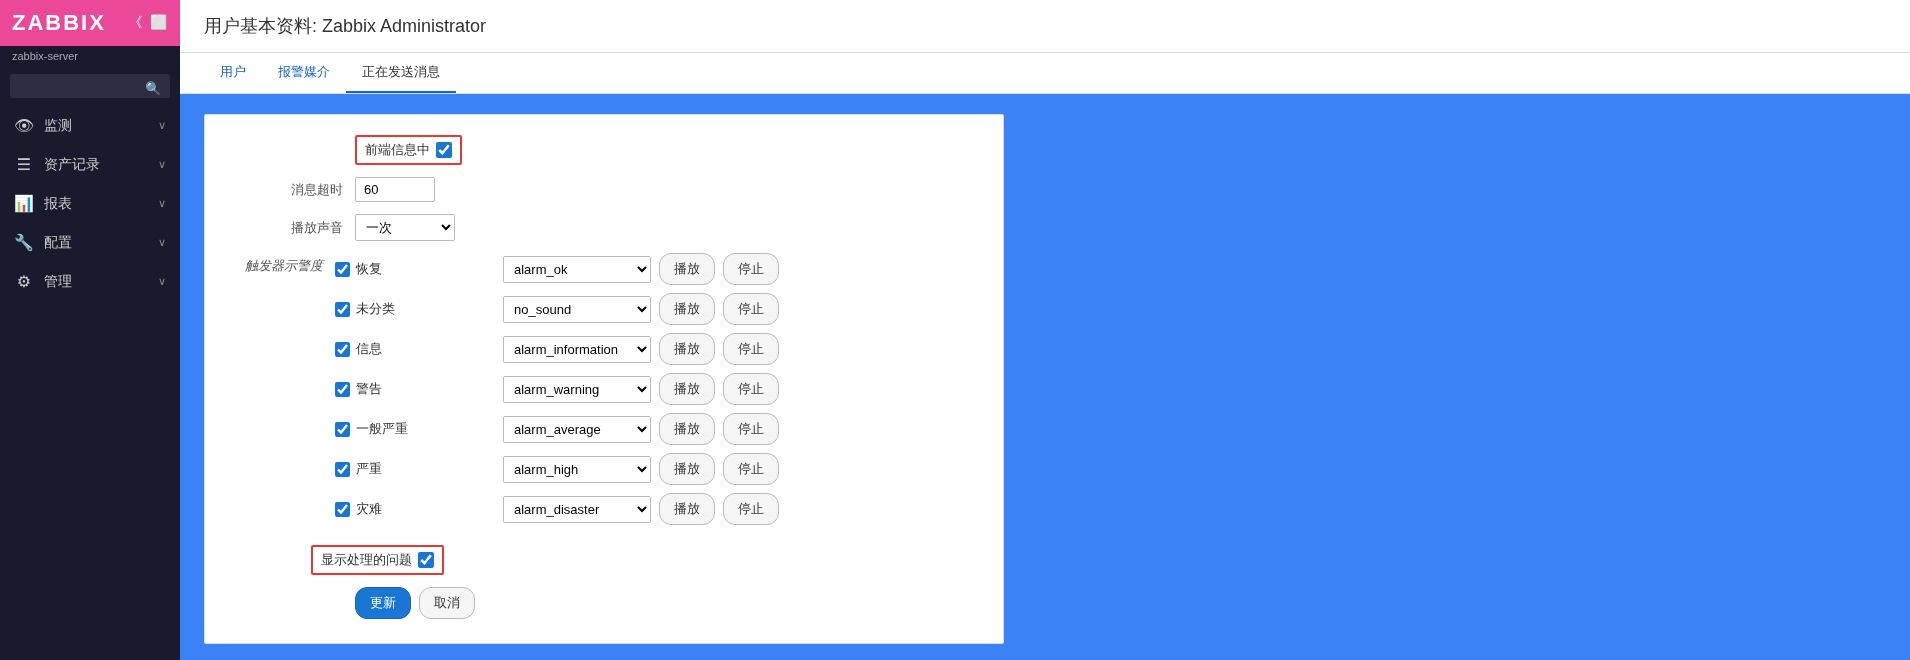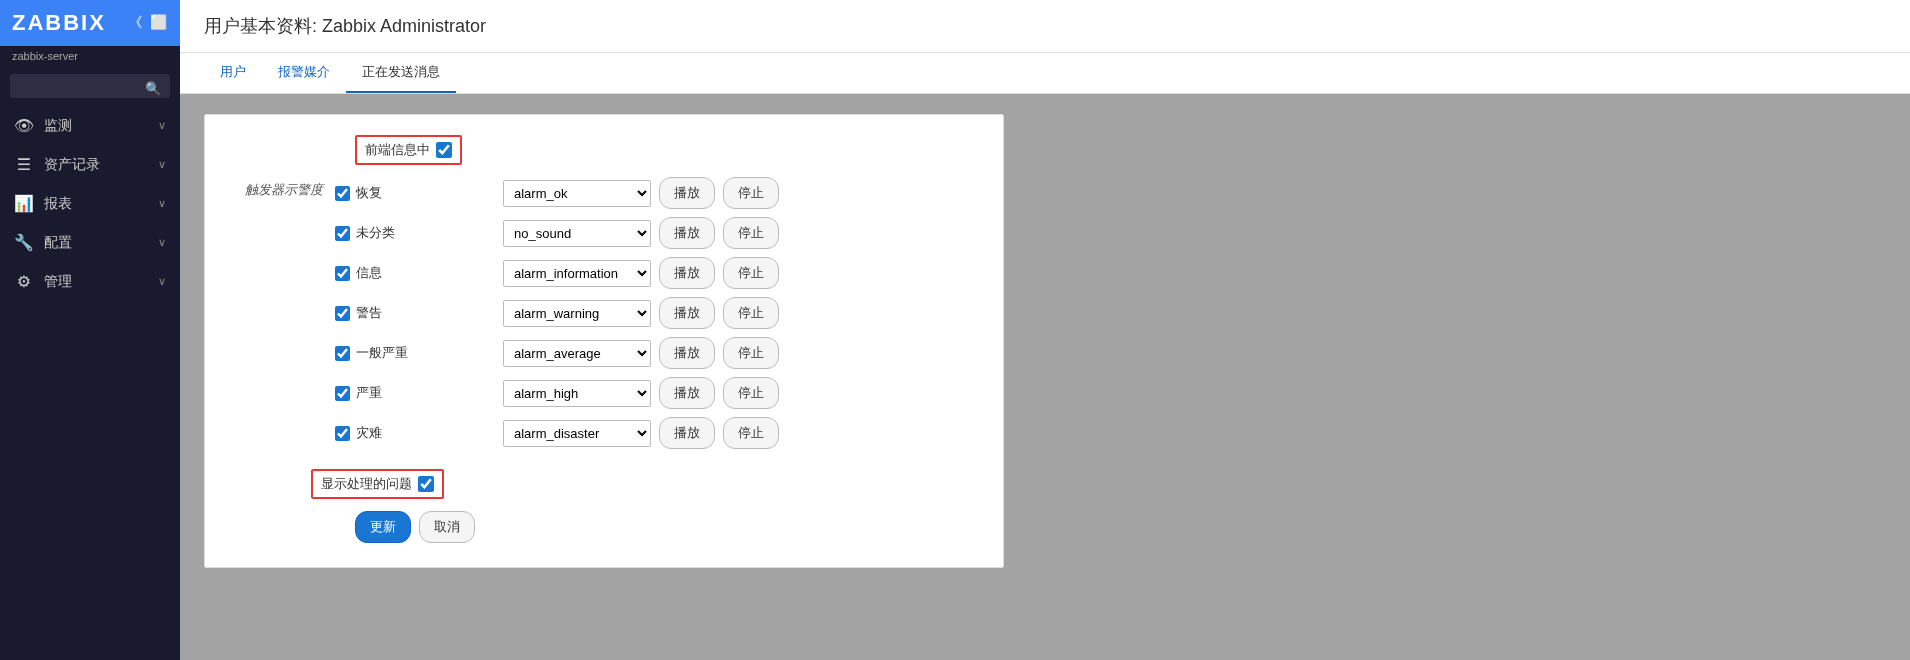--- a/index.html
+++ b/index.html
@@ -9,21 +9,21 @@
     .sidebar {
       width: 180px;
       background: #1a1a2e;
       color: #ccc;
       display: flex;
       flex-direction: column;
       flex-shrink: 0;
       height: 660px;
     }
     .sidebar-logo {
-      background: #3b82f6;
+      background: #ec4899;
       padding: 10px 12px;
       display: flex;
       align-items: center;
       justify-content: space-between;
     }
     .sidebar-logo-text {
       color: #fff;
       font-size: 22px;
       font-weight: bold;
       letter-spacing: 2px;
@@ -88,21 +88,21 @@
       text-align: center;
     }
     .sidebar-nav-item .nav-arrow {
       font-size: 11px;
       color: #888;
     }
 
     
     .main {
       flex: 1;
-      background: #a3a3a3;
+      background: #3b82f6;
       display: flex;
       flex-direction: column;
       overflow: hidden;
     }
     .main-header {
       background: #fff;
       padding: 14px 24px;
       border-bottom: 1px solid #ddd;
     }
     .main-header-title {
@@ -357,21 +357,34 @@
 
       <div class="form-row">
         <div style="margin-left:120px;">
           <div class="checkbox-highlighted">
             <label>前端信息中</label>
             <input type="checkbox" id="frontendInfo" checked="" style="">
           </div>
         </div>
       </div>
 
-
+      <div class="form-row">
+        <div class="form-label">消息超时</div>
+        <input type="text" class="form-input" value="60" style="">
+      </div>
+
+      <div class="form-row">
+        <div class="form-label">播放声音</div>
+        <select class="form-select">
+          <option>一次</option>
+          <option>循环</option>
+          <option>10秒</option>
+          <option>30秒</option>
+        </select>
+      </div>
 
       <div class="form-row triggers-container">
         <div class="trigger-section-label">触发器示警度</div>
         <div>
 
           <div class="trigger-row">
             <div class="trigger-label-area">
               <input type="checkbox" id="tr_recover" checked="" style="">
               <label for="tr_recover">恢复</label>
             </div>

